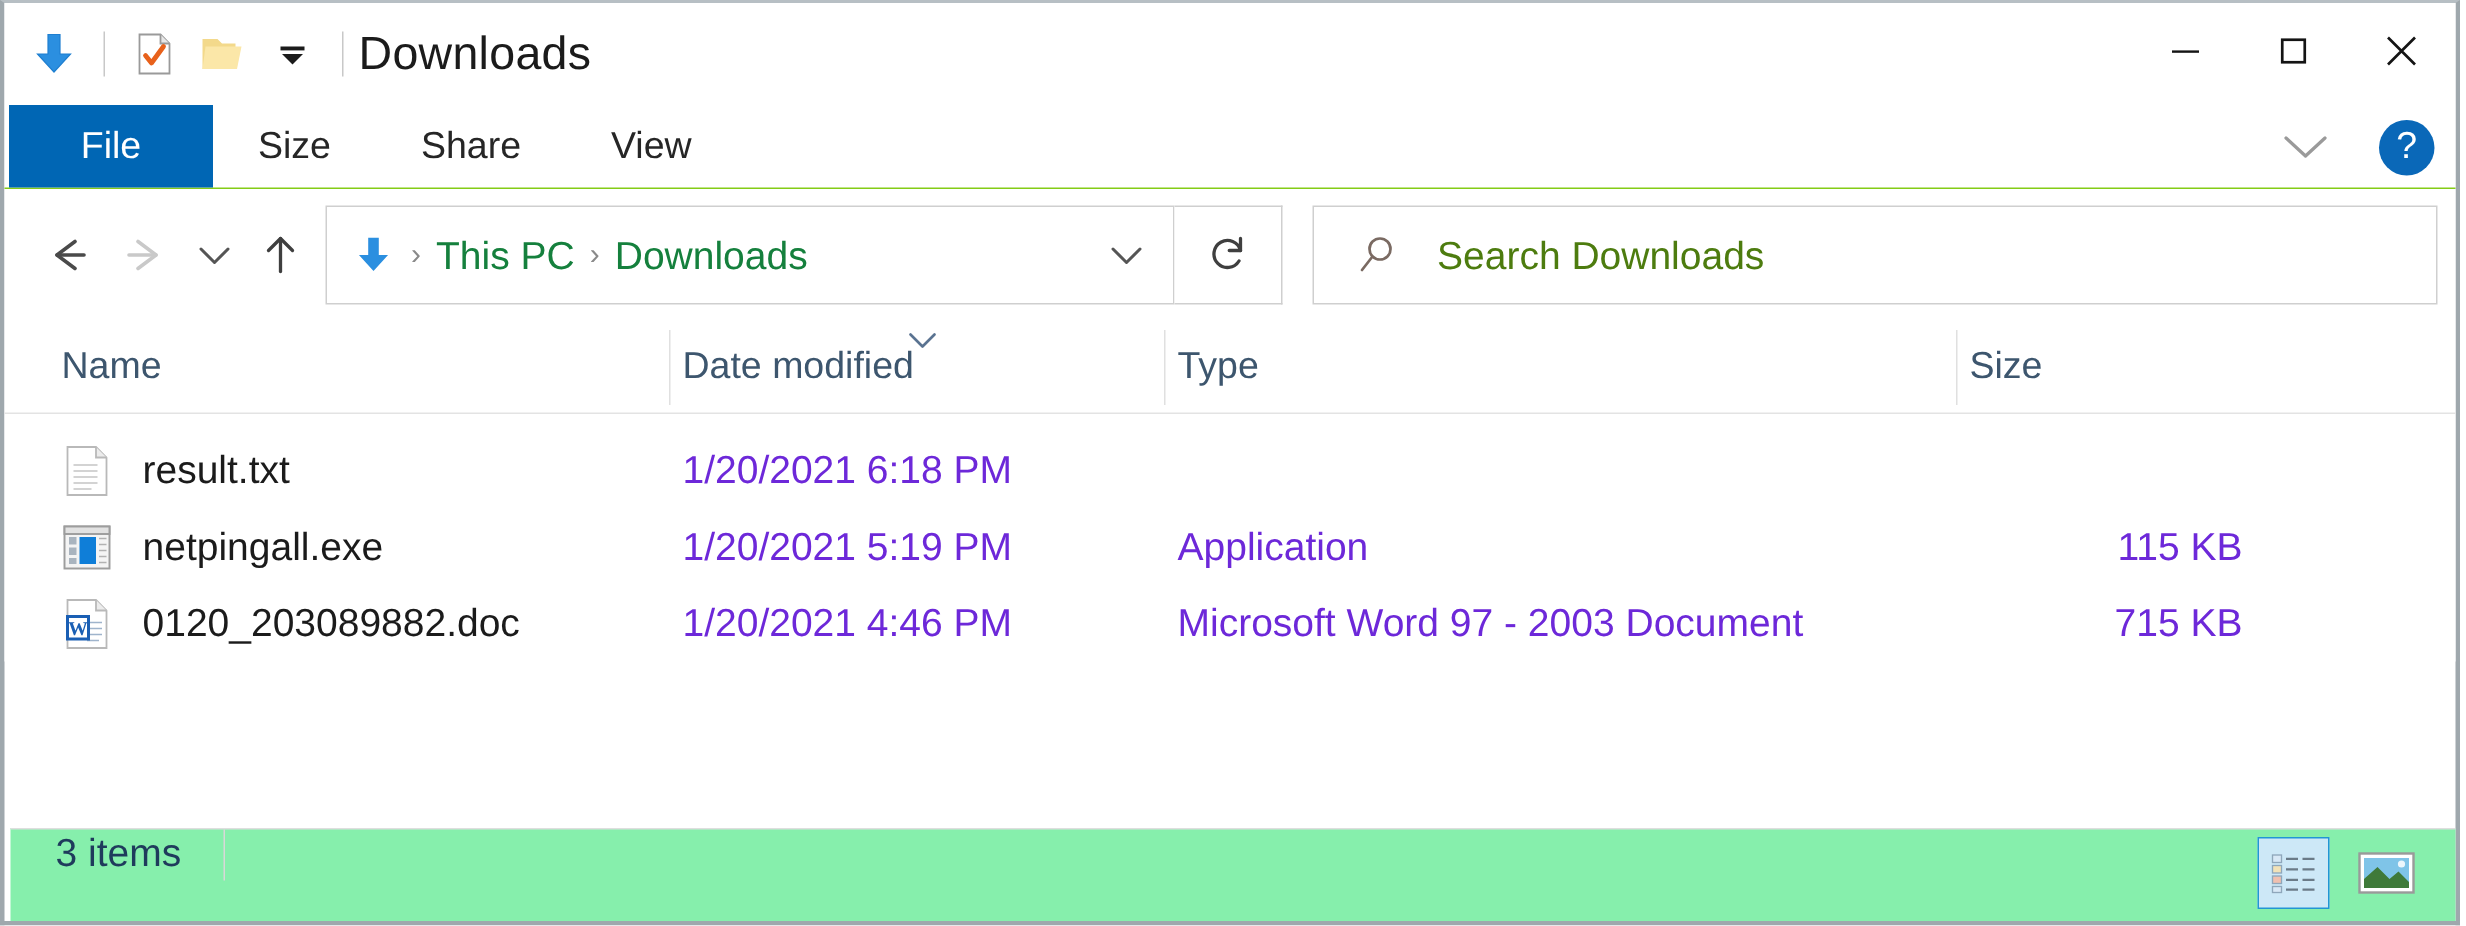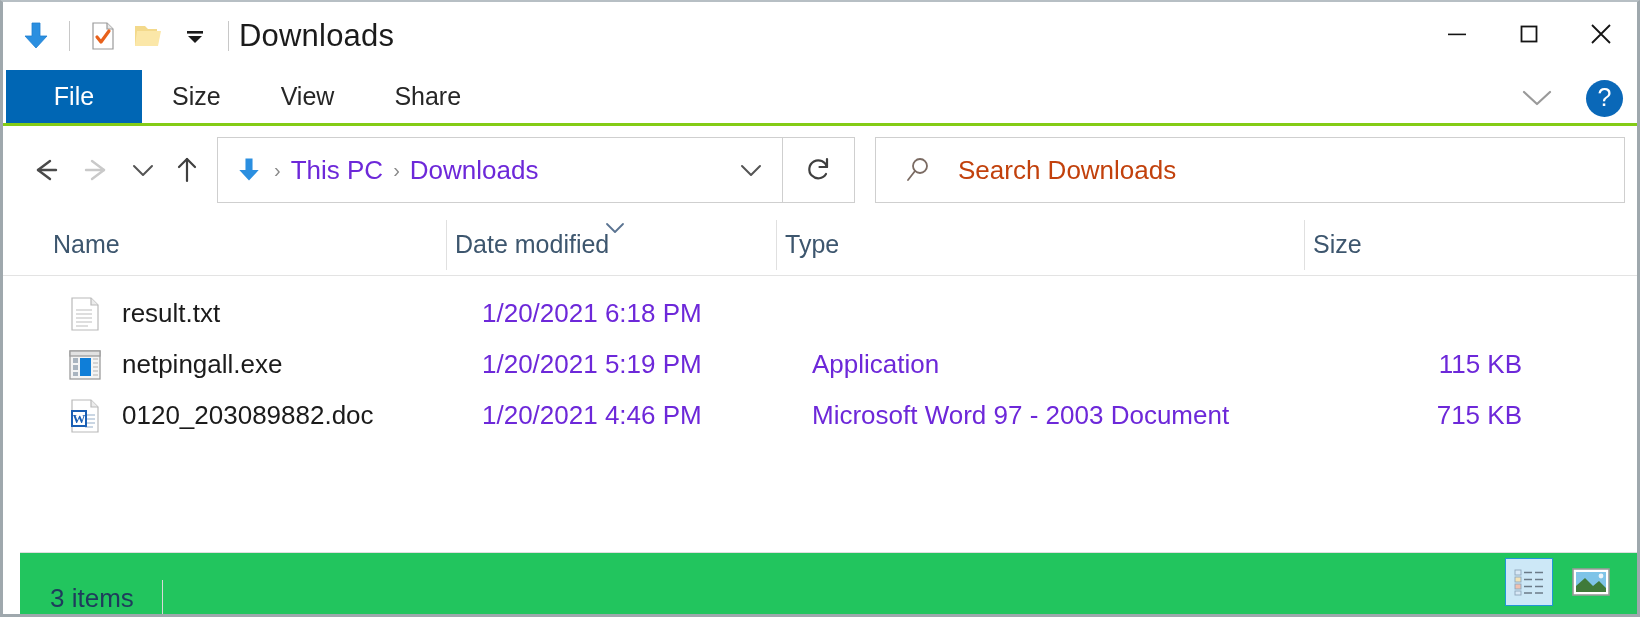--- a/index.html
+++ b/index.html
@@ -81,21 +81,21 @@
     cursor: default;
   }
 
   
   .ribbon-tabs {
     position: relative;
     height: 56px;
     display: flex;
     align-items: stretch;
     background: #ffffff;
-    border-bottom: 3px solid #84cc16;
+    border-bottom: 1px solid #84cc16;
   }
 
   .tab {
     display: flex;
     align-items: center;
     justify-content: center;
     font-size: 25px;
     color: #262626;
     padding: 0 30px;
     min-width: 100px;
@@ -164,21 +164,21 @@
     align-items: center;
     padding: 0 8px 0 16px;
     margin-left: 8px;
     background: #ffffff;
   }
 
   .crumb-icon { display: flex; align-items: center; margin-right: 6px; }
 
   .crumb {
     font-size: 26px;
-    color: #6d28d9;
+    color: #15803d;
     white-space: nowrap;
     padding: 0 6px;
     cursor: default;
   }
 
   .crumb-sep {
     color: #8a8a8a;
     font-size: 20px;
     padding: 0 4px;
     display: flex;
@@ -212,21 +212,21 @@
     border: 1px solid #cfcfcf;
     margin-left: 20px;
     display: flex;
     align-items: center;
     padding-left: 26px;
     background: #ffffff;
   }
 
   .search-placeholder {
     font-size: 26px;
-    color: #c2410c;
+    color: #4d7c0f;
     margin-left: 24px;
     white-space: nowrap;
   }
 
   
   .col-headers {
     position: relative;
     height: 62px;
     display: flex;
     align-items: center;
@@ -248,42 +248,41 @@
   .col::after {
     content: "";
     position: absolute;
     right: 0;
     top: 6px;
     bottom: 6px;
     width: 1px;
     background: #e0e0e0;
   }
 
-  .col.c-name  { width: 444px; padding-left: 50px; }
+  .col.c-name  { width: 444px; padding-left: 38px; }
   .col.c-date  { width: 330px; padding-left: 8px; }
   .col.c-type  { width: 528px; padding-left: 8px; }
   .col.c-size  { width: 200px; padding-left: 8px; }
   .col.c-size::after { display: none; }
 
   .sort-caret {
     position: absolute;
     top: -1px;
     left: 155px;
     color: #5a7391;
   }
 
   
   .file-list { background: #ffffff; padding-top: 12px; }
 
   .file-row {
     display: flex;
     align-items: center;
     height: 51px;
     cursor: default;
-    padding-left: 27px;
   }
 
   .cell {
     font-size: 26px;
     color: #6d28d9;
     white-space: nowrap;
     overflow: hidden;
   }
 
   .cell-name {
@@ -304,29 +303,29 @@
     justify-content: center;
   }
 
   .cell-date { width: 330px; padding-left: 8px; }
   .cell-type { width: 528px; padding-left: 8px; }
   .cell-size { width: 190px; padding-left: 8px; text-align: right; }
 
   
   .status-bar {
     position: absolute;
-    left: 17px;
+    left: 4px;
     right: 0;
     bottom: 0;
     height: 62px;
     border-top: 1px solid #dedede;
     display: flex;
-    align-items: flex-end;
+    align-items: flex-start;
     padding-left: 30px;
-    background: #22c55e;
+    background: #86efac;
   }
 
   .status-text {
     font-size: 26px;
     color: #1f3b5c;
     white-space: nowrap;
   }
 
   .status-sep {
     width: 1px;
@@ -428,22 +427,22 @@
         <svg width="28" height="28" viewBox="0 0 28 28">
           <path d="M5 5 L23 23 M23 5 L5 23" stroke="#141414" stroke-width="1.8" fill="none"></path>
         </svg>
       </div>
     </div>
   </div>
 
   <div class="ribbon-tabs">
     <div class="tab file-tab">File</div>
     <div class="tab">Size</div>
+    <div class="tab">Share</div>
     <div class="tab">View</div>
-    <div class="tab">Share</div>
 
     <div class="ribbon-right">
       <div style="display:flex;align-items:center;padding:6px 10px;">
         <svg width="34" height="22" viewBox="0 0 34 22">
           <path d="M4 5 L17 17 L30 5" fill="none" stroke="#9a9a9a" stroke-width="2.2" stroke-linecap="round" stroke-linejoin="round"></path>
         </svg>
       </div>
       <div class="help-circle">?</div>
     </div>
   </div>

